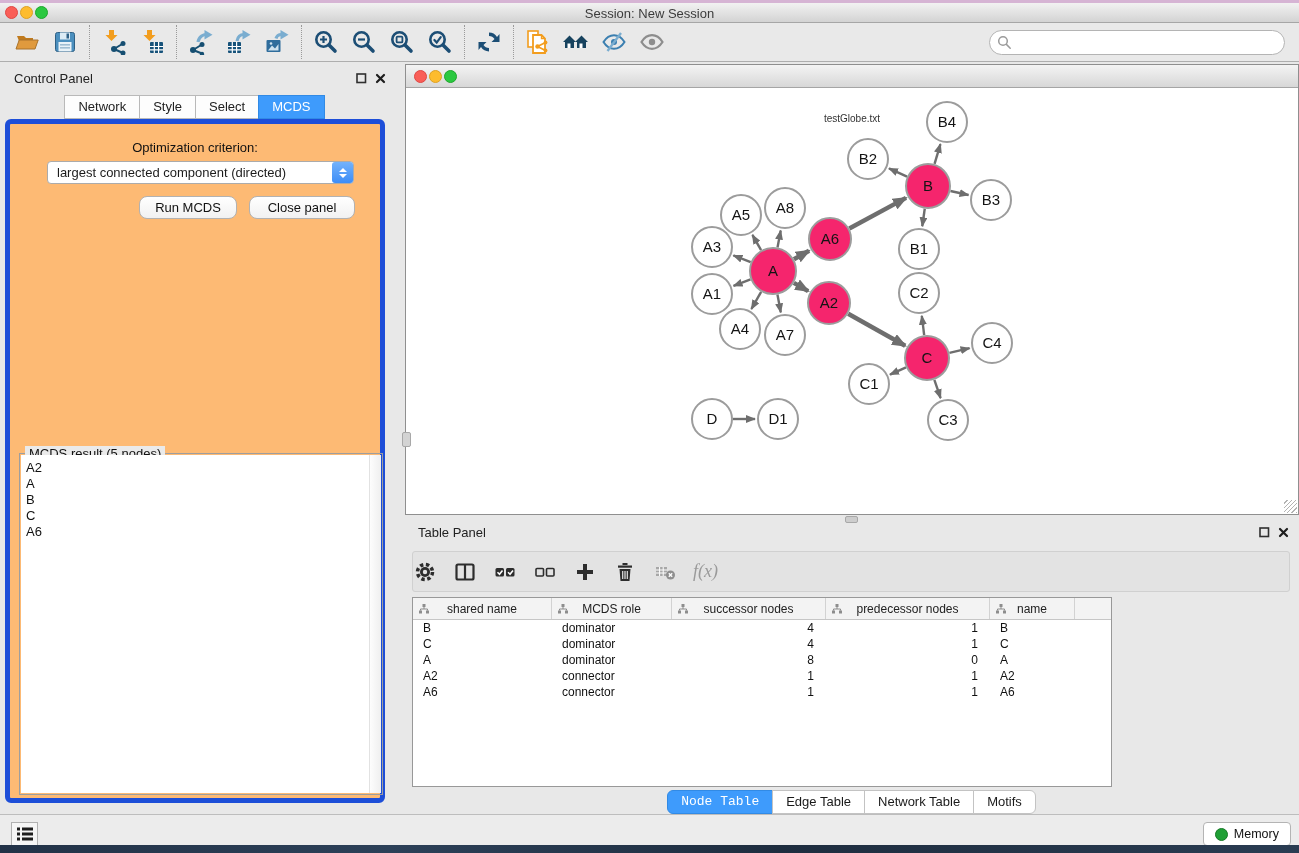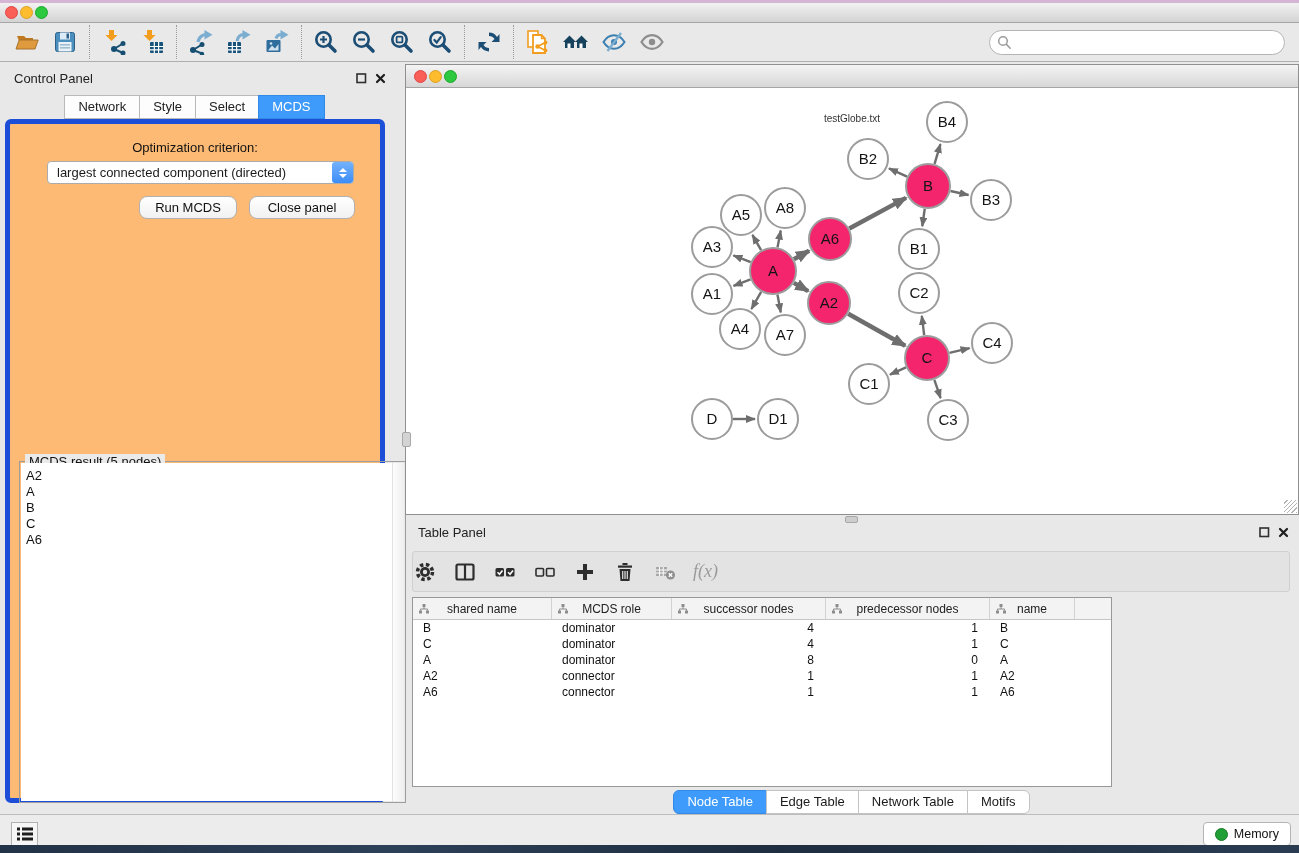--- a/index.html
+++ b/index.html
@@ -29,21 +29,21 @@
   .tab-btn.active{background:#3e9bfc;border-color:#318ae5;color:#fff;}
   .cp-content{position:absolute;left:5px;top:119px;width:380px;height:684px;background:#fdba74;border:5px solid #1d4ed8;border-radius:6px;box-sizing:border-box;}
   .opt-label{position:absolute;left:0;right:0;top:16px;text-align:center;font-size:13px;color:#111;}
   .criterion{position:absolute;left:37px;top:37px;width:307px;height:23px;background:#fff;border:1px solid #ababab;border-radius:4px;box-sizing:border-box;font-size:13px;line-height:21px;padding-left:9px;}
   .spinner{position:absolute;right:0px;top:0px;width:21px;height:21px;border-radius:3px;background:linear-gradient(#73b2fb,#3d8df7);display:flex;flex-direction:column;align-items:center;justify-content:center;gap:2px;}
   .spin-up{width:0;height:0;border-left:4px solid transparent;border-right:4px solid transparent;border-bottom:4px solid #fff;}
   .spin-dn{width:0;height:0;border-left:4px solid transparent;border-right:4px solid transparent;border-top:4px solid #fff;}
   .cp-btn{position:absolute;top:72px;height:23px;background:linear-gradient(#ffffff,#f1f1f1);border:1px solid #b2b2b2;border-radius:8px;font-size:13px;color:#111;text-align:center;line-height:21px;box-sizing:border-box;margin-left:43px;}
   .run-btn{left:86px;width:98px;}
   .closep-btn{left:196px;width:106px;}
-  .result-group{position:absolute;left:9px;top:337px;width:362px;height:340px;border:1px solid #9e9e9e;padding-left:23px;}
+  .result-group{position:absolute;left:9px;top:329px;width:362px;height:340px;border:1px solid #9e9e9e;}
   .result-legend{position:absolute;top:-8px;left:5px;background:#eaeaea;padding:0 4px;font-size:13px;color:#111;}
   .result-list{position:absolute;left:1px;right:12px;top:1px;bottom:1px;background:#fff;padding:5px 0 0 5px;overflow:hidden;}
   .result-item{font-size:13px;line-height:16px;color:#111;}
   .result-scroll{position:absolute;right:1px;top:1px;bottom:1px;width:11px;background:linear-gradient(90deg,#fdfdfd,#efefef);border-left:1px solid #e2e2e2;}
   
   .net-window{position:absolute;left:405px;top:64px;width:894px;height:451px;background:#fff;border:1px solid #8f8f8f;box-sizing:border-box;}
   .net-titlebar{position:absolute;left:0;top:0;right:0;height:22px;background:linear-gradient(#f4f4f4,#d7d7d7);border-bottom:1px solid #a5a5a5;}
   .net-titlebar .tl{width:11px;height:11px;top:5px;}
   .net-titlebar .title{position:absolute;left:0;right:0;top:4px;text-align:center;font-size:10px;color:#333;margin-top:44px;}
   .net-canvas{position:absolute;left:0;top:23px;right:0;bottom:0;}
@@ -58,39 +58,40 @@
   .node-table{position:absolute;left:412px;top:597px;width:700px;height:190px;background:#fff;border:1px solid #989898;box-sizing:border-box;overflow:hidden;}
   .nt-header{display:flex;height:22px;background:#f3f3f3;border-bottom:1px solid #c6c6c6;box-sizing:border-box;}
   .nt-hcell{position:relative;border-right:1px solid #d2d2d2;display:flex;align-items:center;justify-content:center;font-size:12px;color:#222;box-sizing:border-box;flex:0 0 auto;}
   .nt-hcell .hicon{position:absolute;left:6px;top:6px;}
   .nt-row{display:flex;height:16px;align-items:center;}
   .nt-cell{font-size:12px;color:#111;box-sizing:border-box;flex:0 0 auto;white-space:nowrap;overflow:hidden;}
   .tp-tabs{position:absolute;left:412px;top:790px;width:880px;display:flex;justify-content:center;}
   .tp-tab{height:22px;line-height:22px;padding:0 13px;background:#fff;border:1px solid #c3c3c3;font-size:13px;color:#1a1a1a;margin-left:-1px;}
   .tp-tab:first-child{border-radius:6px 0 0 6px;}
   .tp-tab:last-child{border-radius:0 6px 6px 0;}
-  .tp-tab.active{background:#3e9bfc;border-color:#318ae5;color:#fff;}
+  .tp-tab.active{background:#3e9bfc;border-color:#318ae5;color:#fff;font-family:Liberation Mono, monospace;}
   
   .statusbar{position:absolute;left:0;top:814px;width:100%;height:31px;background:#ececec;border-top:1px solid #bdbdbd;}
   .list-btn{position:absolute;left:11px;top:7px;width:27px;height:24px;background:#f6f6f6;border:1px solid #b1b1b1;display:flex;align-items:center;justify-content:center;box-sizing:border-box;}
   .memory-btn{position:absolute;right:8px;top:7px;height:24px;background:#fff;border:1px solid #b4b4b4;border-radius:4px;display:flex;align-items:center;gap:6px;padding:0 11px;box-sizing:border-box;}
   .memory-dot{width:11px;height:11px;border-radius:50%;background:#1f9f35;border:1px solid #167a27;}
   .memory-label{font-size:12.5px;color:#111;}
   .bottom-strip{position:absolute;left:0;top:845px;width:100%;height:8px;background:linear-gradient(90deg,#223247,#2c4058 30%,#1e2d3f 60%,#2a3c52);}
 </style>
 </head>
 <body>
 
 <div class="app">
   <div class="top-strip"></div>
 
   <div class="titlebar">
     <span class="tl red" style="left:5px;"></span>
     <span class="tl yellow" style="left:20px;"></span>
     <span class="tl green" style="left:35px;"></span>
+    <div class="title">Session: New Session</div>
   </div>
 
   <div class="toolbar">
     <span class="tb-btn">
         <svg width="26" height="26" viewBox="0 0 26 26">
           <path fill="#c07a1d" d="M3 7h7l2 2h7v3H5z"></path>
           <path fill="#e09a3e" stroke="#a9732c" d="M2 20l3.2-9h19l-3.2 9z"></path>
         </svg>
       </span>
     <span class="tb-btn">

